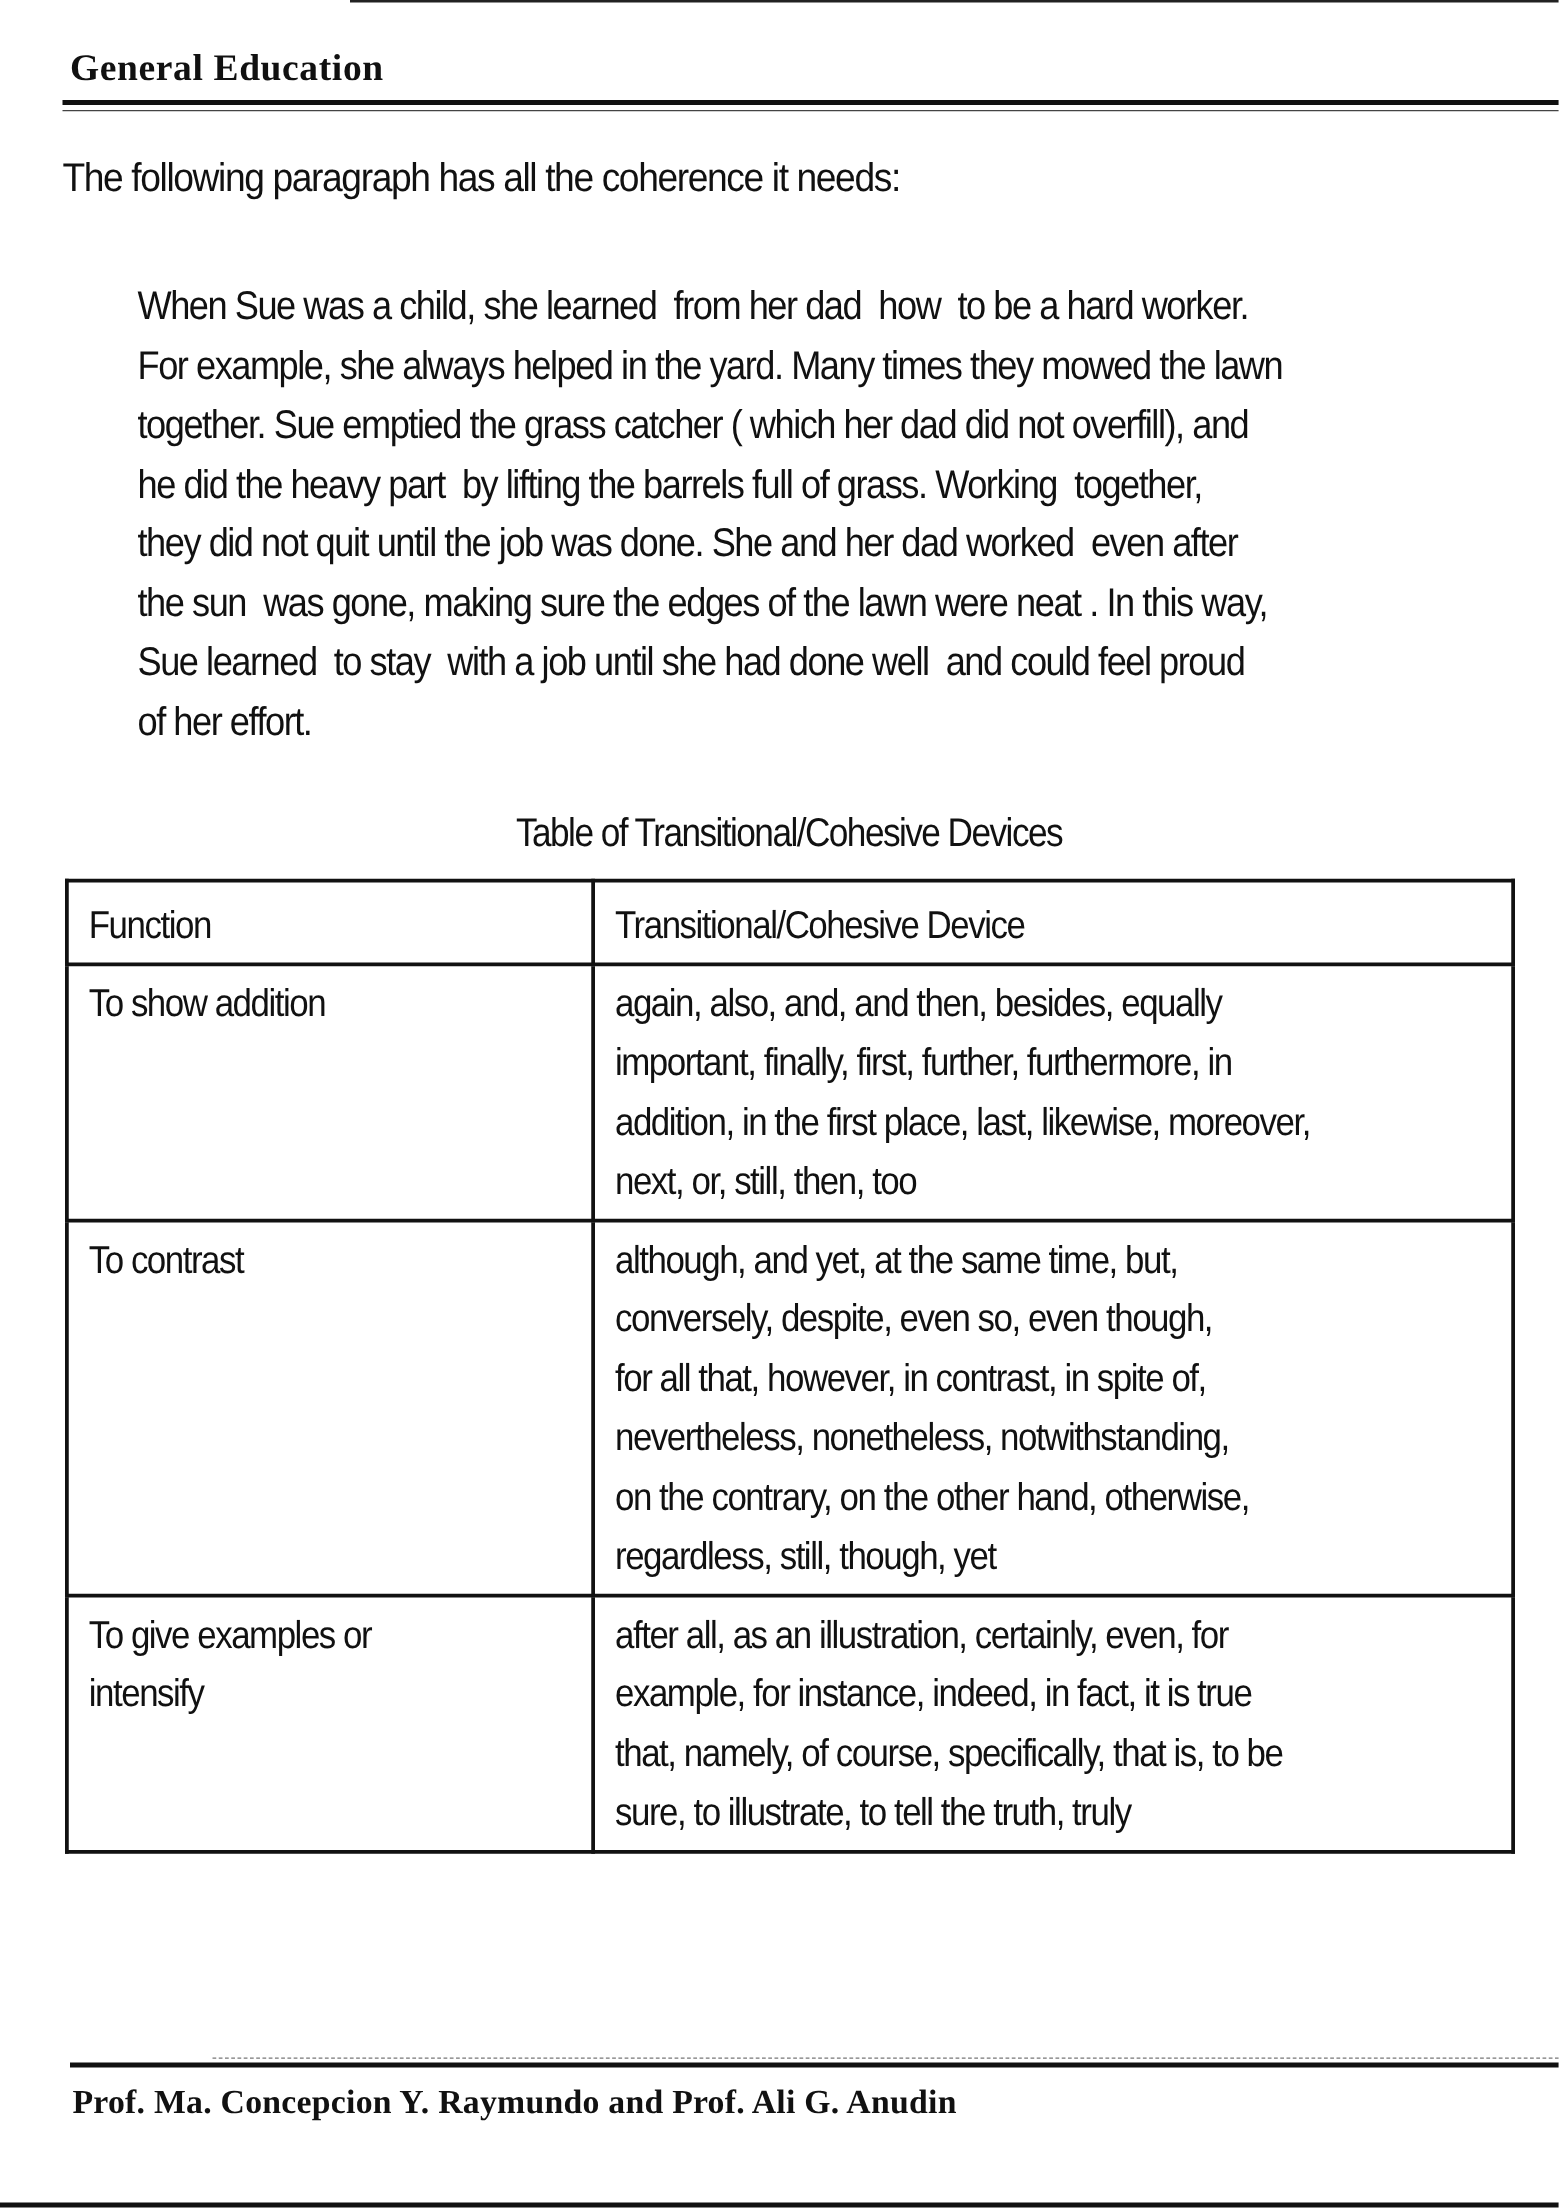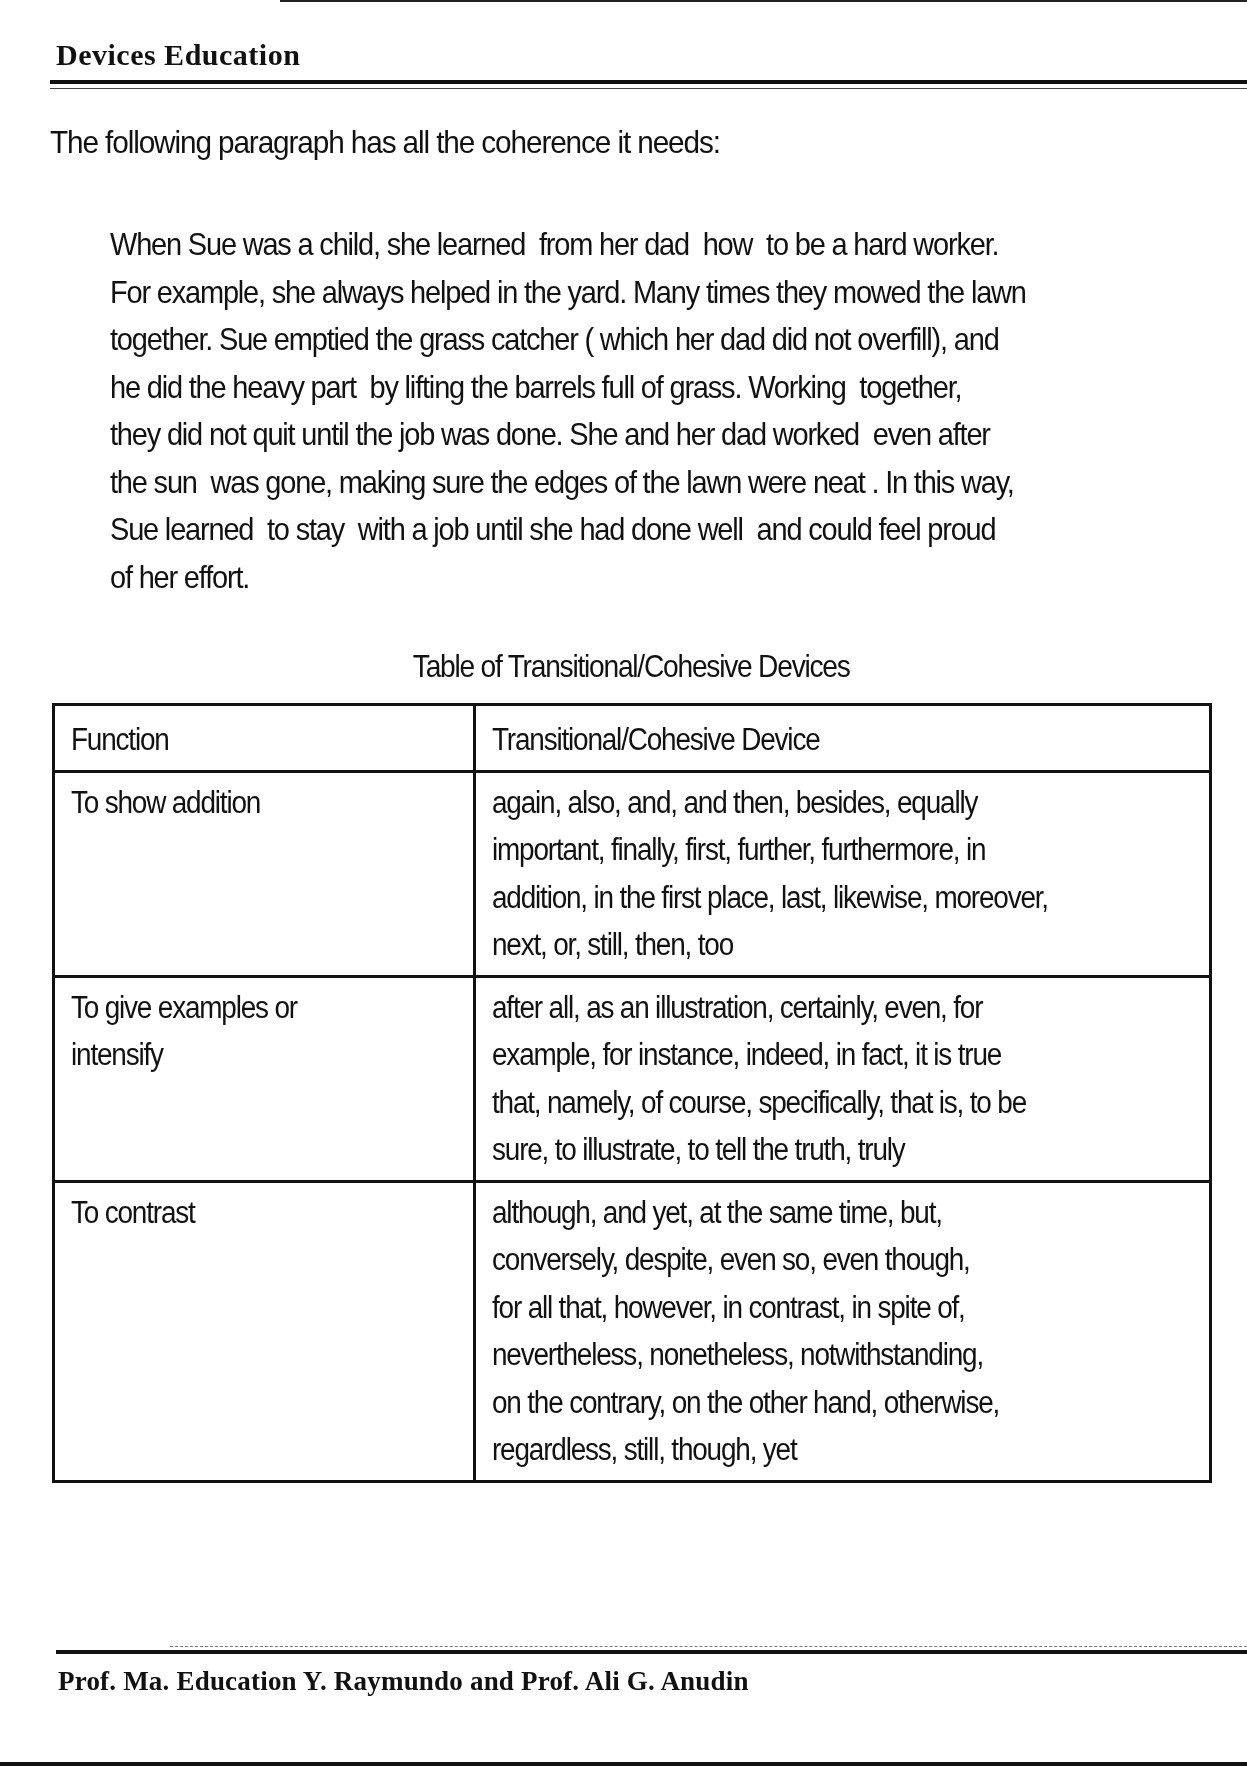--- a/index.html
+++ b/index.html
@@ -70,21 +70,21 @@
   .bottom-rule {
     position: absolute; left: 0; right: 0; top: 1762px; height: 4px;
     border-top: 4px solid #111;
   }
 </style>
 </head>
 <body>
 
 <div class="top-rule"></div>
 
-<div class="header-title">Devices Education</div>
+<div class="header-title">General Education</div>
 <div class="header-rule"></div>
 <div class="header-rule2"></div>
 
 <div class="intro">The following  paragraph has all the coherence it needs:</div>
 
 <div class="paragraph">
   <span class="line">When Sue was a child, she learned  from her dad  how  to be a hard worker.</span>
   <span class="line">For example, she always helped in the yard. Many times they mowed the lawn</span>
   <span class="line">together. Sue emptied the grass catcher ( which her dad did not overfill), and</span>
   <span class="line">he did the heavy part  by lifting the barrels full of grass. Working  together,</span>
@@ -116,42 +116,42 @@
         </td>
         <td>
           <span class="cell-inner">again, also, and, and then, besides, equally</span>
           <span class="cell-inner">important, finally, first, further, furthermore, in</span>
           <span class="cell-inner">addition, in the first place, last, likewise, moreover,</span>
           <span class="cell-inner">next, or, still, then, too</span>
         </td>
       </tr>
       <tr>
         <td class="func">
-          <span class="cell-inner">To give examples or</span>
-          <span class="cell-inner">intensify</span>
-        </td>
-        <td>
-          <span class="cell-inner">after all, as an illustration, certainly, even, for</span>
-          <span class="cell-inner">example, for instance, indeed, in fact, it is true</span>
-          <span class="cell-inner">that, namely, of course, specifically, that is, to be</span>
-          <span class="cell-inner">sure, to illustrate, to tell the truth, truly</span>
-        </td>
-      </tr>
-      <tr>
-        <td class="func">
           <span class="cell-inner">To contrast</span>
         </td>
         <td>
           <span class="cell-inner">although, and yet, at the same time, but,</span>
           <span class="cell-inner">conversely, despite, even so, even though,</span>
           <span class="cell-inner">for all that, however, in contrast, in spite of,</span>
           <span class="cell-inner">nevertheless, nonetheless, notwithstanding,</span>
           <span class="cell-inner">on the contrary, on the other hand, otherwise,</span>
           <span class="cell-inner">regardless, still, though, yet</span>
         </td>
       </tr>
+      <tr>
+        <td class="func">
+          <span class="cell-inner">To give examples or</span>
+          <span class="cell-inner">intensify</span>
+        </td>
+        <td>
+          <span class="cell-inner">after all, as an illustration, certainly, even, for</span>
+          <span class="cell-inner">example, for instance, indeed, in fact, it is true</span>
+          <span class="cell-inner">that, namely, of course, specifically, that is, to be</span>
+          <span class="cell-inner">sure, to illustrate, to tell the truth, truly</span>
+        </td>
+      </tr>
     </tbody>
 </table>
 
 <div class="footer-rule2"></div>
 <div class="footer-rule"></div>
-<div class="footer-text">Prof. Ma. Education Y. Raymundo and Prof. Ali G. Anudin</div>
+<div class="footer-text">Prof. Ma. Concepcion Y. Raymundo and Prof. Ali G. Anudin</div>
 <div class="bottom-rule"></div>
 
 </body></html>

